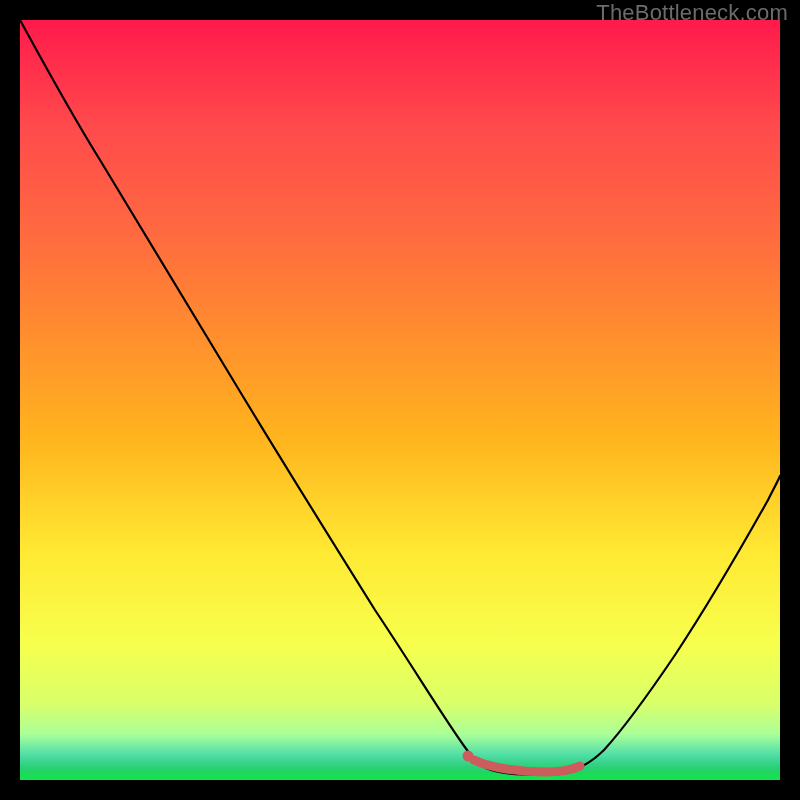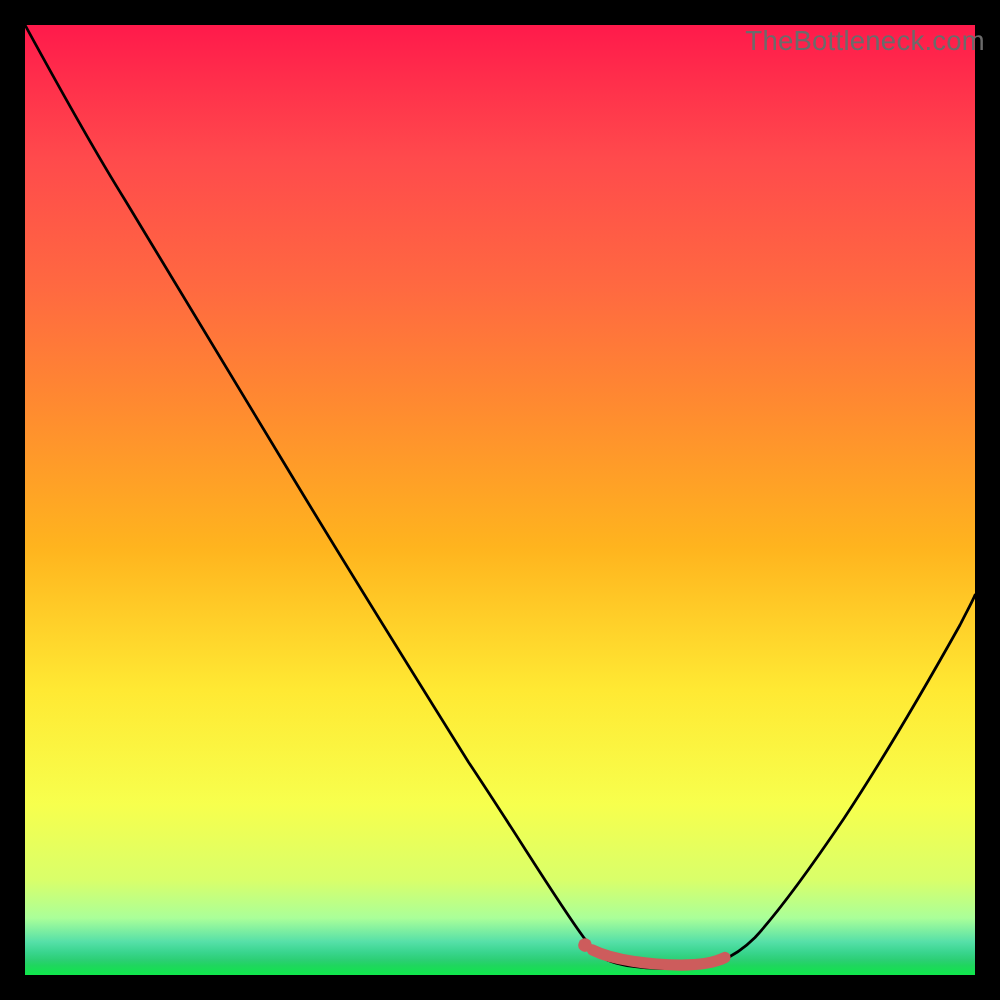--- a/index.html
+++ b/index.html
@@ -36,21 +36,21 @@
       #aaff99 94%,
       #56e0a8 96.5%,
       #39d58e 97.6%,
       #2ccf75 98.4%,
       #1fd65e 99.0%,
       #0fe84b 100%
     );
   }
   .watermark {
     position: absolute;
-    top: 20px;
+    top: 0;
     right: 12px;
     color: #6b6b6b;
     font-size: 22px;
     font-weight: 500;
     letter-spacing: 0.2px;
     z-index: 10;
   }
   svg.curve {
     position: absolute;
     left: 0;

